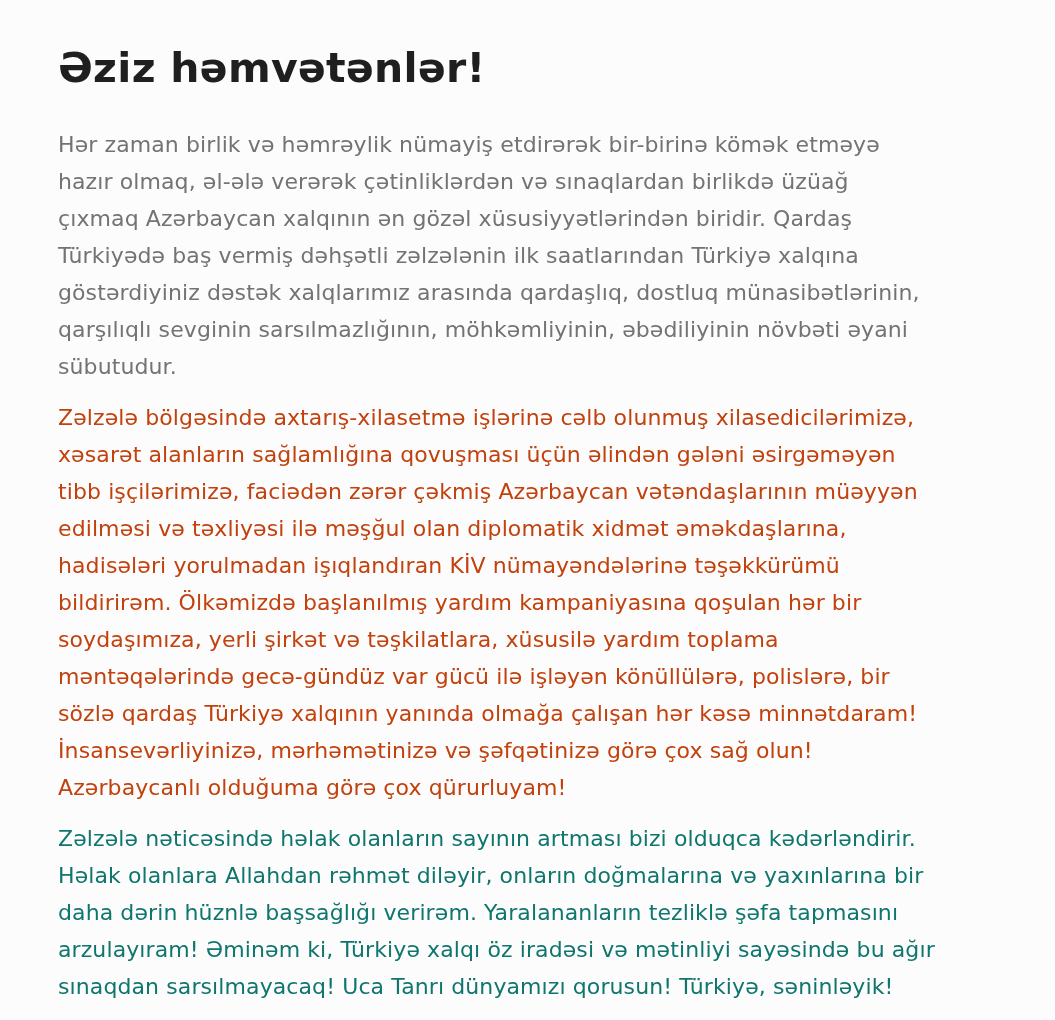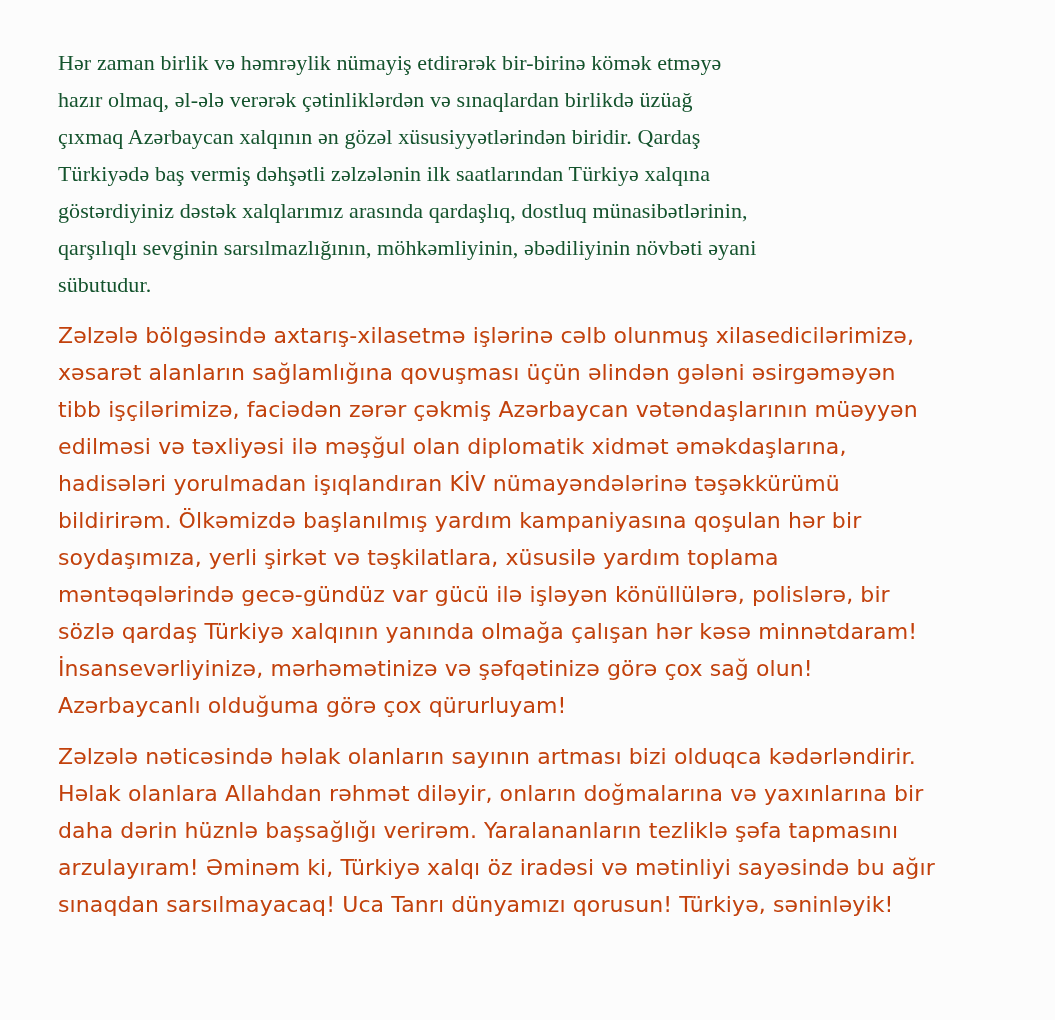--- a/index.html
+++ b/index.html
@@ -34,39 +34,40 @@
     font-weight: 400;
     letter-spacing: 0.1px;
     color: #424242;
     white-space: pre;
   }
 </style>
 </head>
 <body style="background: rgb(252, 252, 252);">
 
 <main class="doc">
+  <h1 class="doc-title" style="color: rgb(31, 31, 31);">Əziz həmvətənlər!</h1>
 
-  <p class="para" style="color: #14532d; font-family: Liberation Serif, serif;">Hər zaman birlik və həmrəylik nümayiş etdirərək bir-birinə kömək etməyə
+  <p class="para" style="color: #737373;">Hər zaman birlik və həmrəylik nümayiş etdirərək bir-birinə kömək etməyə
 hazır olmaq, əl-ələ verərək çətinliklərdən və sınaqlardan birlikdə üzüağ
 çıxmaq Azərbaycan xalqının ən gözəl xüsusiyyətlərindən biridir. Qardaş
 Türkiyədə baş vermiş dəhşətli zəlzələnin ilk saatlarından Türkiyə xalqına
 göstərdiyiniz dəstək xalqlarımız arasında qardaşlıq, dostluq münasibətlərinin,
 qarşılıqlı sevginin sarsılmazlığının, möhkəmliyinin, əbədiliyinin növbəti əyani
 sübutudur.</p>
 
   <p class="para" style="color: #c2410c;">Zəlzələ bölgəsində axtarış-xilasetmə işlərinə cəlb olunmuş xilasedicilərimizə,
 xəsarət alanların sağlamlığına qovuşması üçün əlindən gələni əsirgəməyən
 tibb işçilərimizə, faciədən zərər çəkmiş Azərbaycan vətəndaşlarının müəyyən
 edilməsi və təxliyəsi ilə məşğul olan diplomatik xidmət əməkdaşlarına,
 hadisələri yorulmadan işıqlandıran KİV nümayəndələrinə təşəkkürümü
 bildirirəm. Ölkəmizdə başlanılmış yardım kampaniyasına qoşulan hər bir
 soydaşımıza, yerli şirkət və təşkilatlara, xüsusilə yardım toplama
 məntəqələrində gecə-gündüz var gücü ilə işləyən könüllülərə, polislərə, bir
 sözlə qardaş Türkiyə xalqının yanında olmağa çalışan hər kəsə minnətdaram!
 İnsansevərliyinizə, mərhəmətinizə və şəfqətinizə görə çox sağ olun!
 Azərbaycanlı olduğuma görə çox qürurluyam!</p>
 
-  <p class="para" style="color: #c2410c;">Zəlzələ nəticəsində həlak olanların sayının artması bizi olduqca kədərləndirir.
+  <p class="para" style="color: #0f766e;">Zəlzələ nəticəsində həlak olanların sayının artması bizi olduqca kədərləndirir.
 Həlak olanlara Allahdan rəhmət diləyir, onların doğmalarına və yaxınlarına bir
 daha dərin hüznlə başsağlığı verirəm. Yaralananların tezliklə şəfa tapmasını
 arzulayıram! Əminəm ki, Türkiyə xalqı öz iradəsi və mətinliyi sayəsində bu ağır
 sınaqdan sarsılmayacaq! Uca Tanrı dünyamızı qorusun! Türkiyə, səninləyik!</p>
 </main>
 
 </body></html>

